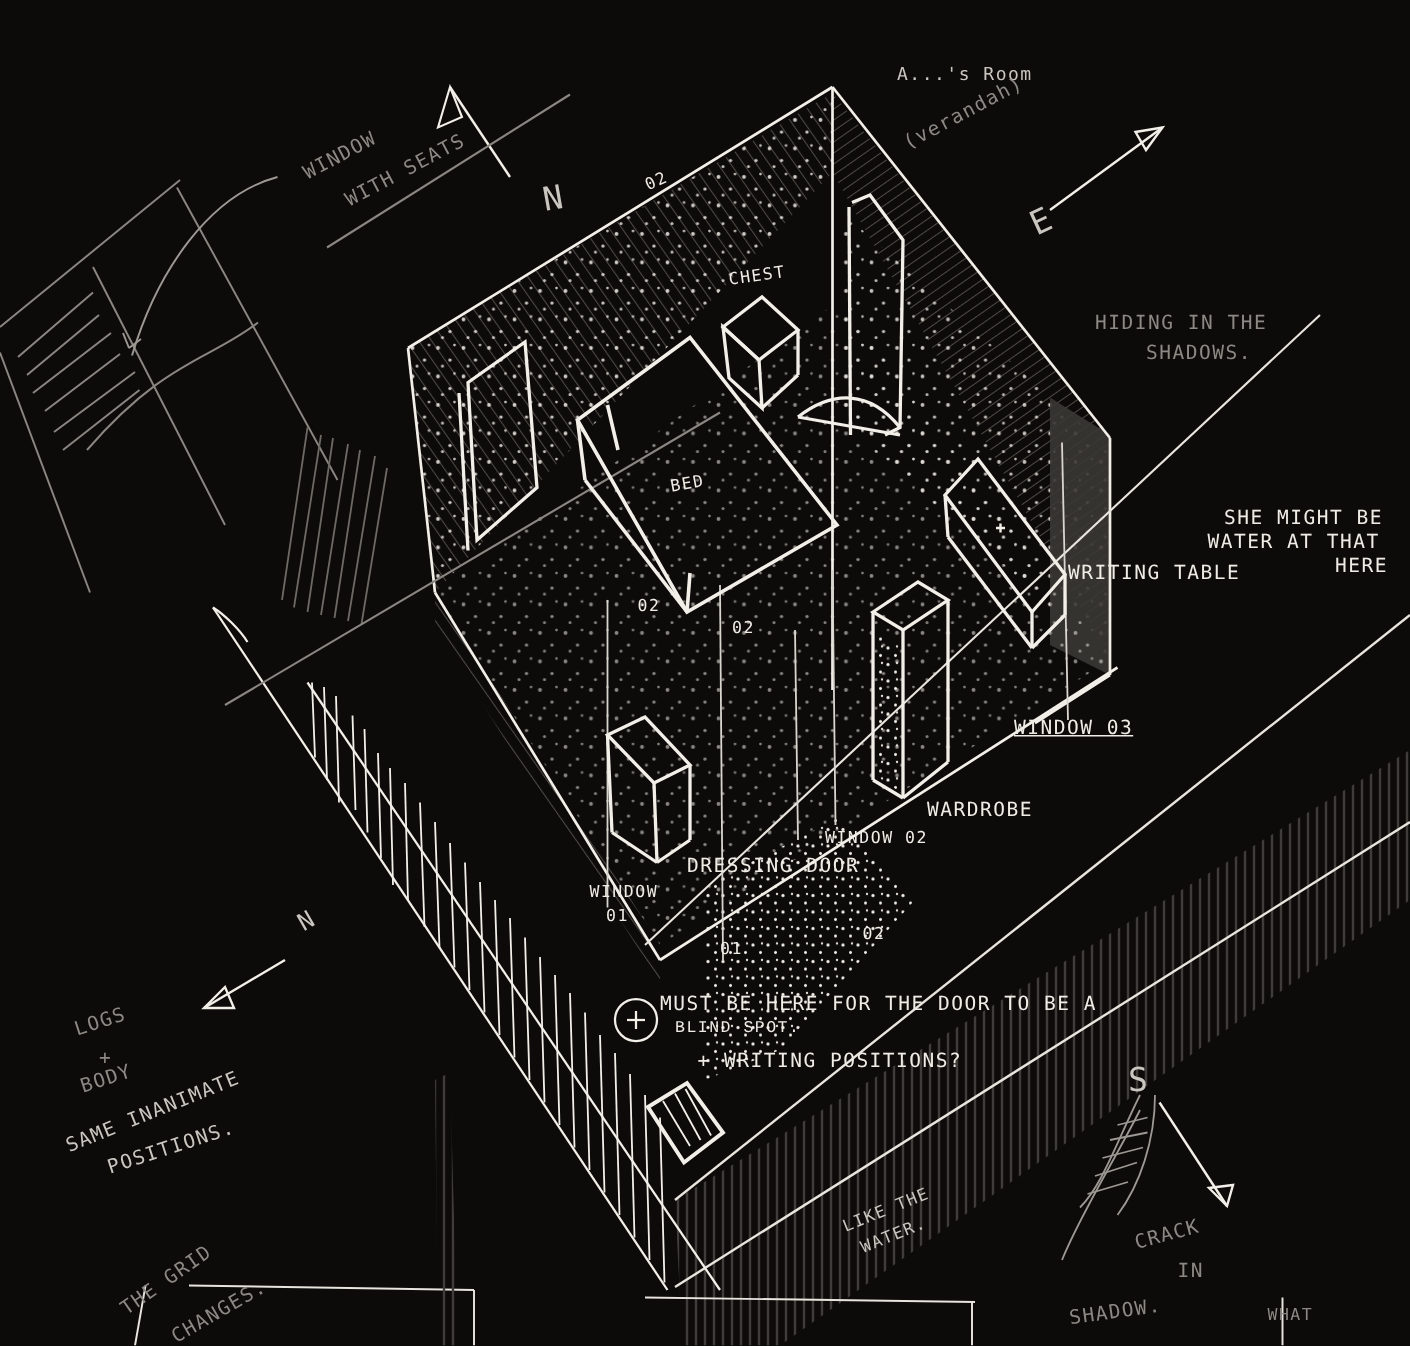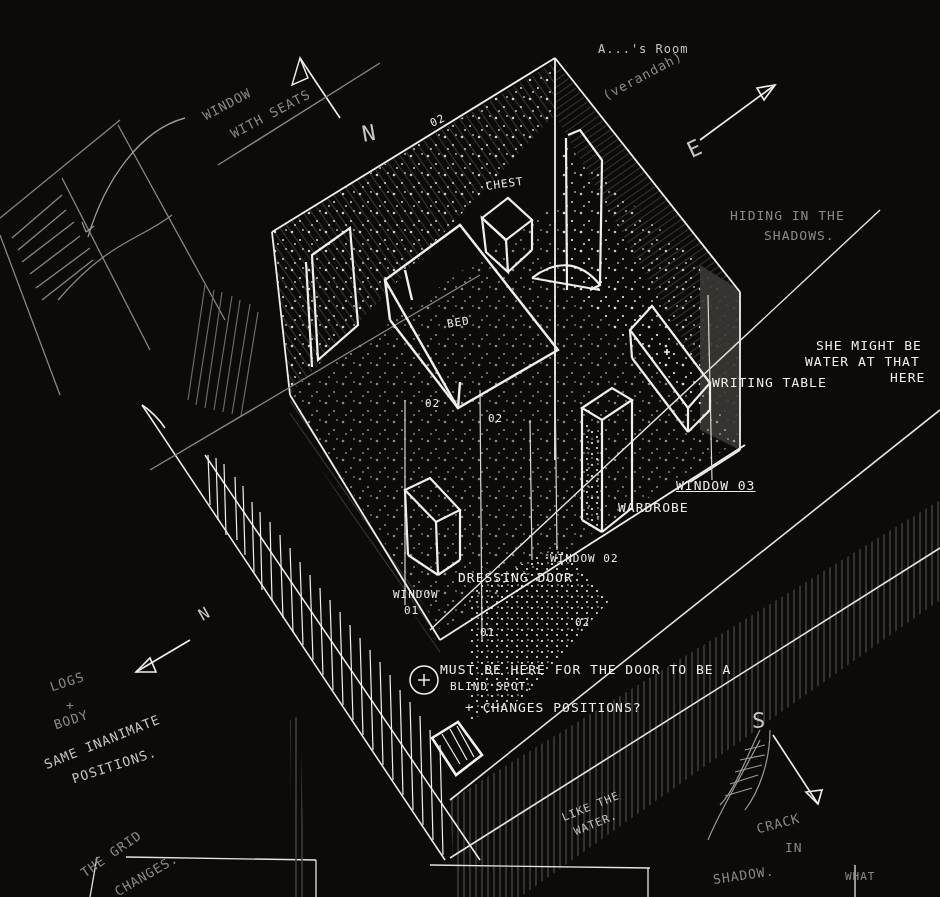--- a/index.html
+++ b/index.html
@@ -268,37 +268,37 @@
 <div class="lbl faint md" style="left:730px;top:208px;">HIDING IN THE</div>
 <div class="lbl faint md" style="left:738px;top:228px;margin-left:26px;">SHADOWS.</div>
 
 <div class="lbl md" style="left:816px;top:338px;">SHE MIGHT BE</div>
 <div class="lbl md" style="left:805px;top:354px;">WATER AT THAT</div>
 <div class="lbl md" style="left:890px;top:370px;">HERE</div>
 
 <div class="lbl sm" style="left:485px;top:180px;transform:rotate(-8deg);">CHEST</div>
 <div class="lbl sm" style="left:446px;top:318px;transform:rotate(-10deg);">BED</div>
 <div class="lbl md" style="left:712px;top:375px;">WRITING TABLE</div>
-<div class="lbl md" style="left:618px;top:500px;">WARDROBE</div>
+<div class="lbl md" style="left:618px;top:533px;">WARDROBE</div>
 <div class="lbl md" style="left:458px;top:570px;">DRESSING DOOR</div>
 
 <div class="lbl sm" style="left:393px;top:588px;">WINDOW</div>
 <div class="lbl sm" style="left:404px;top:604px;">01</div>
 <div class="lbl sm" style="left:550px;top:552px;">WINDOW 02</div>
 <div class="lbl md" style="left:676px;top:478px;text-decoration:underline;">WINDOW 03</div>
 
 <div class="lbl sm" style="left:428px;top:118px;transform:rotate(-25deg);">02</div>
 <div class="lbl sm" style="left:425px;top:397px;">02</div>
 <div class="lbl sm" style="left:488px;top:412px;">02</div>
 <div class="lbl sm" style="left:480px;top:626px;">01</div>
 <div class="lbl sm" style="left:575px;top:616px;">02</div>
 
 <div class="lbl md" style="left:440px;top:662px;">MUST BE HERE FOR THE DOOR TO BE A</div>
-<div class="lbl sm" style="left:450px;top:680px;">BLIND SPOT.</div>
-<div class="lbl md" style="left:465px;top:700px;">+ CHANGES POSITIONS?</div>
+<div class="lbl sm" style="left:450px;top:680px;font-family:Liberation Mono, monospace;">BLIND SPOT.</div>
+<div class="lbl md" style="left:465px;top:700px;">+ WRITING POSITIONS?</div>
 
 <div class="lbl faint md" style="left:48px;top:680px;transform:rotate(-18deg);">LOGS</div>
 <div class="lbl faint md" style="left:66px;top:698px;">+</div>
 <div class="lbl faint md" style="left:52px;top:718px;transform:rotate(-18deg);">BODY</div>
 
 <div class="lbl mid md" style="left:42px;top:758px;transform:rotate(-22deg);">SAME INANIMATE</div>
 <div class="lbl mid md" style="left:70px;top:772px;transform:rotate(-18deg);">POSITIONS.</div>
 
 <div class="lbl mid sm" style="left:560px;top:812px;transform:rotate(-22deg);">LIKE THE</div>
 <div class="lbl mid sm" style="left:572px;top:826px;transform:rotate(-22deg);">WATER.</div>

